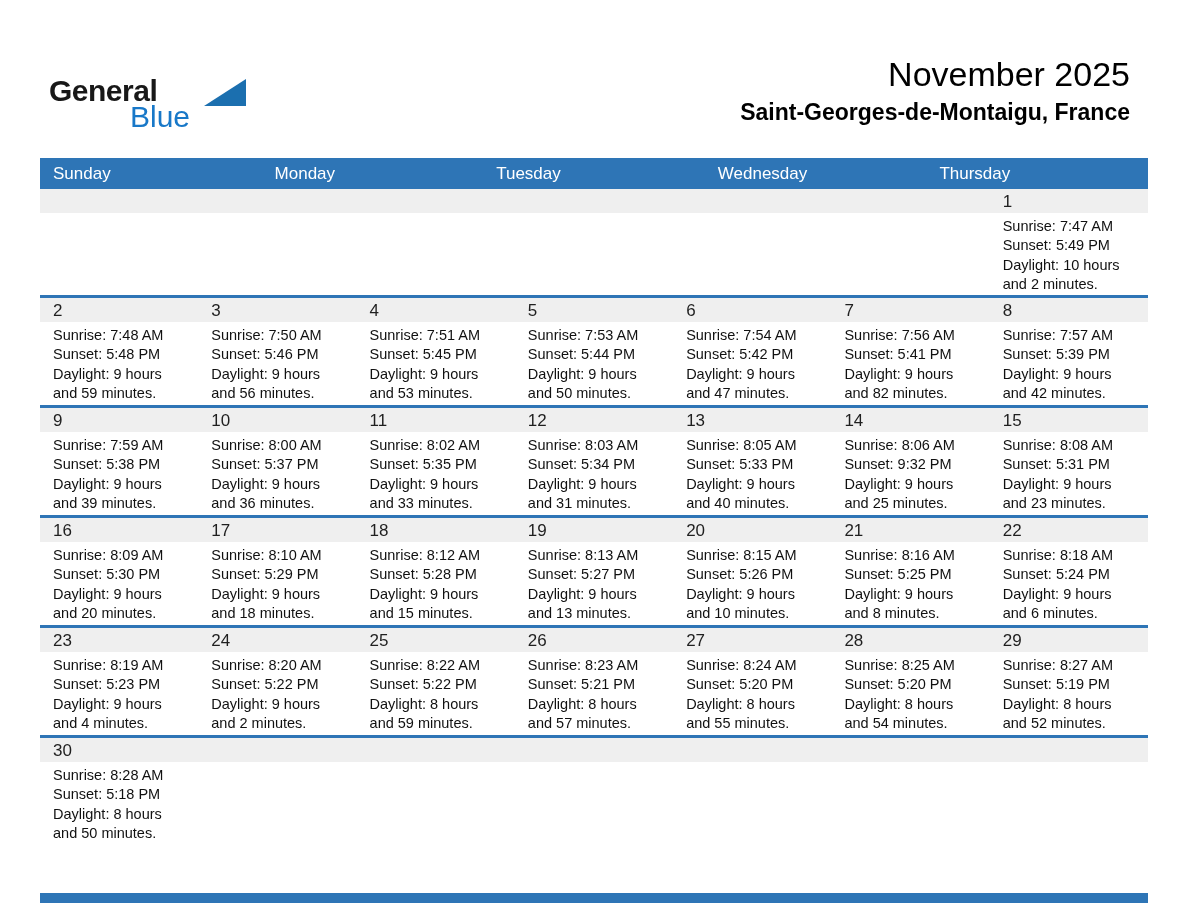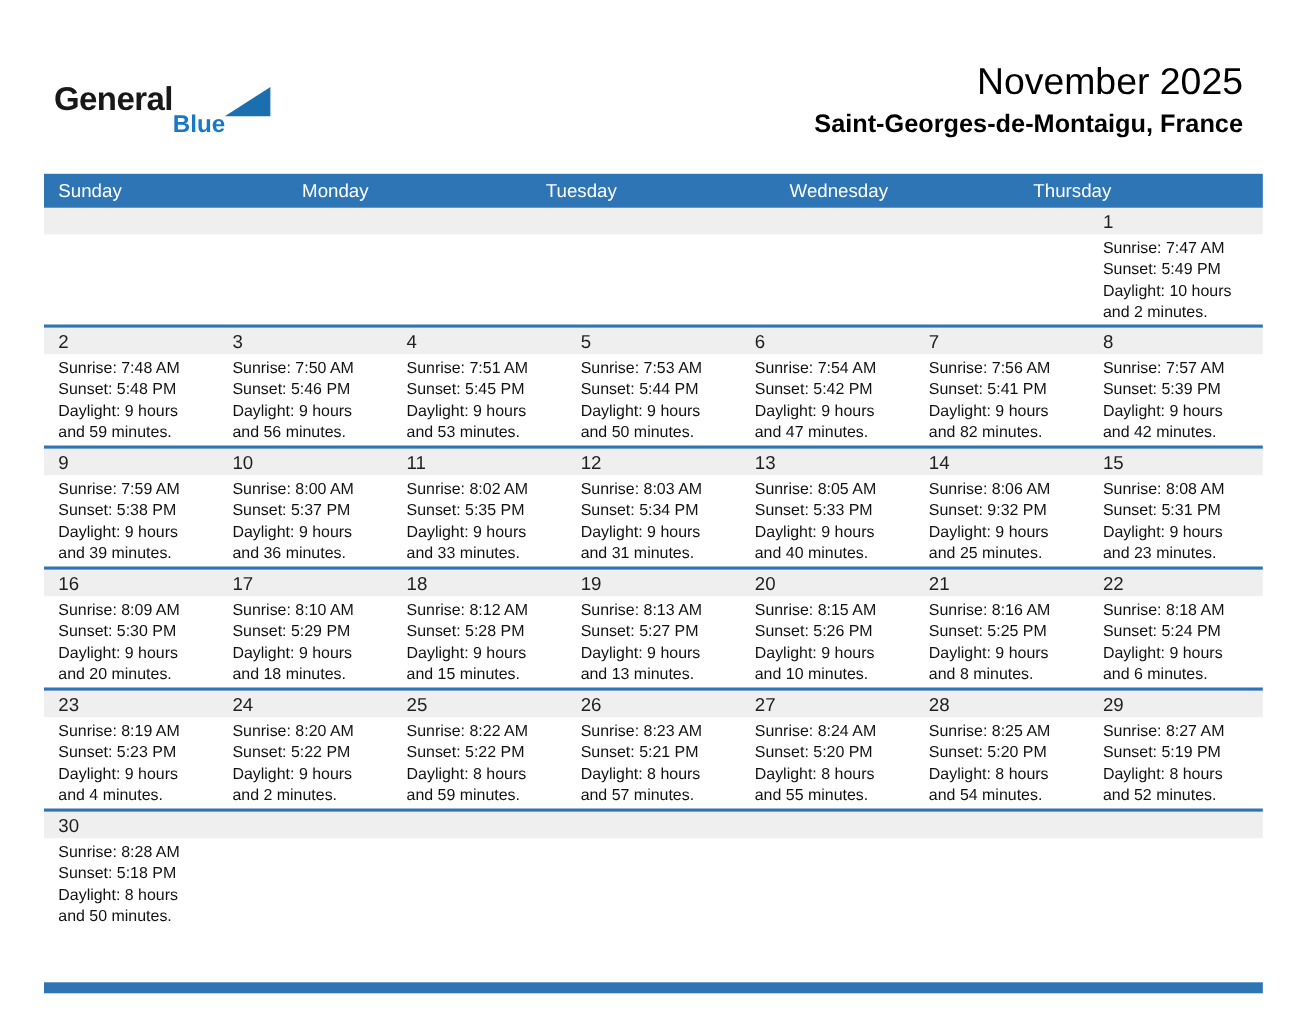--- a/index.html
+++ b/index.html
@@ -8,30 +8,30 @@
     font-family:"Liberation Sans", sans-serif;
     -webkit-font-smoothing:antialiased;
   }
   .page{position:absolute;inset:0;background:#fff;}
 
   
   .logo{position:absolute;left:49px;top:76px;}
   .logo-row{display:flex;align-items:flex-end;gap:44px;}
   .logo-general{font-size:30px;font-weight:700;color:#181818;letter-spacing:-0.5px;line-height:1;}
   .logo-tri{width:42px;height:27px;margin-left:3px;display:block;}
-  .logo-blue{font-size:22px;font-weight:700;color:var(--logo-blue,#1878C8);line-height:1;margin-left:108px;margin-top:-4px;}
+  .logo-blue{font-size:30px;font-weight:400;color:var(--logo-blue,#1878C8);line-height:1;margin-left:81px;margin-top:-4px;}
 
   
   .titleblock{position:absolute;right:58px;top:56px;text-align:right;}
   .title{font-size:34px;font-weight:400;color:#000;line-height:1.1;}
   .subtitle{font-size:23px;font-weight:700;color:#000;margin-top:6px;}
 
   
   .calendar{position:absolute;left:40px;top:158px;width:1108px;}
-  .weekday-row{display:flex;background:var(--blue,#2E75B6);height:31px;justify-content:center;}
+  .weekday-row{display:flex;background:var(--blue,#2E75B6);height:31px;}
   .weekday{flex:1 1 0;color:#fff;font-size:17px;font-weight:400;display:flex;align-items:center;padding-left:13px;box-sizing:border-box;}
 
   .week{position:relative;height:106px;background:#fff;}
   .week + .week{border-top:3px solid var(--blue,#2E75B6);height:107px;}
   .strip{position:absolute;left:0;top:0;right:0;height:24px;background:var(--strip,#EFEFEF);}
   .cells{position:relative;display:flex;height:100%;}
   .cell{flex:1 1 0;box-sizing:border-box;padding:1px 6px 0 13px;overflow:hidden;}
   .num{font-size:17px;color:#1f1f1f;height:23px;line-height:23px;}
   .lines{margin-top:4px;}
   .line{font-size:14.5px;line-height:19.4px;color:#111;white-space:nowrap;}

